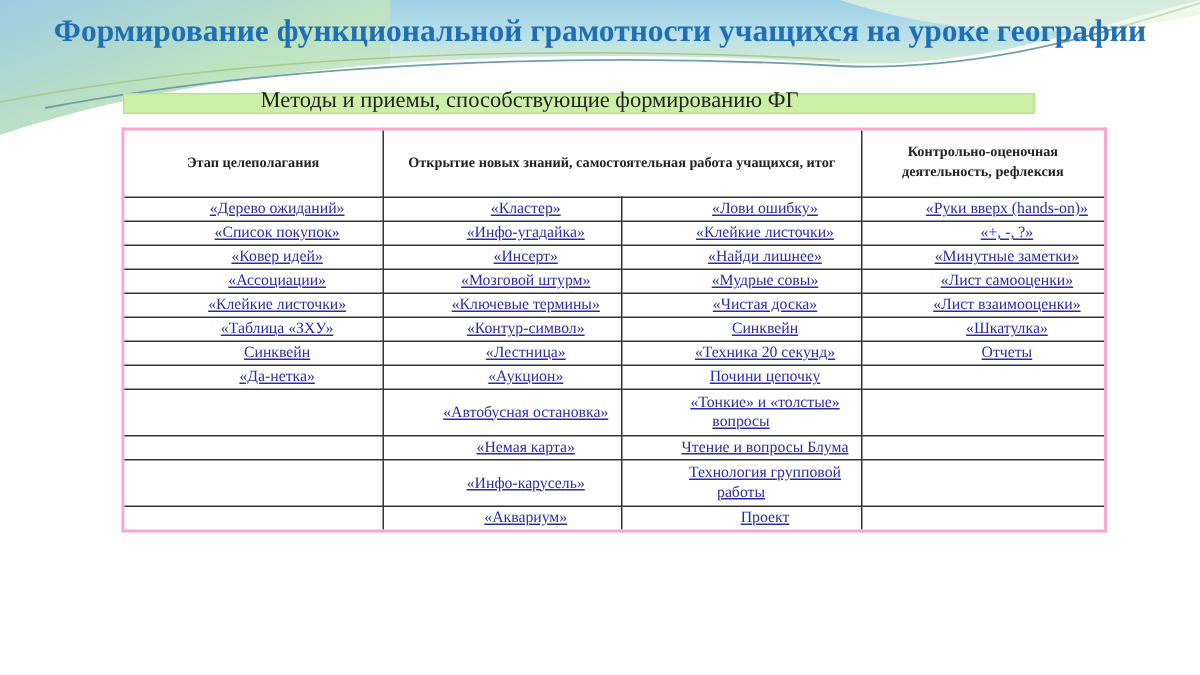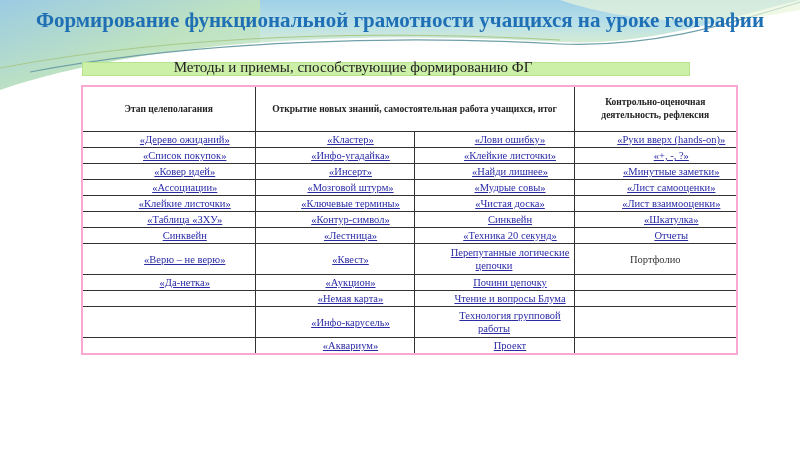--- a/index.html
+++ b/index.html
@@ -117,30 +117,30 @@
       <td><a class="link">«Контур-символ»</a></td>
       <td><a class="link">Синквейн</a></td>
       <td><a class="link">«Шкатулка»</a></td>
     </tr>
     <tr>
       <td><a class="link">Синквейн</a></td>
       <td><a class="link">«Лестница»</a></td>
       <td><a class="link">«Техника 20 секунд»</a></td>
       <td><a class="link">Отчеты</a></td>
     </tr>
-    <tr class="tall">
-      <td><a class="link">«Верю – не верю»</a></td>
-      <td><a class="link">«Квест»</a></td>
-      <td><a class="link">Перепутанные логические цепочки</a></td>
-      <td><span class="plain">Портфолио</span></td>
-    </tr>
     <tr>
       <td><a class="link">«Да-нетка»</a></td>
       <td><a class="link">«Аукцион»</a></td>
       <td><a class="link">Почини цепочку</a></td>
+      <td></td>
+    </tr>
+    <tr class="tall">
+      <td></td>
+      <td><a class="link">«Автобусная остановка»</a></td>
+      <td><a class="link">«Тонкие» и «толстые» вопросы</a></td>
       <td></td>
     </tr>
     <tr>
       <td></td>
       <td><a class="link">«Немая карта»</a></td>
       <td><a class="link">Чтение и вопросы Блума</a></td>
       <td></td>
     </tr>
     <tr class="tall">
       <td></td>

